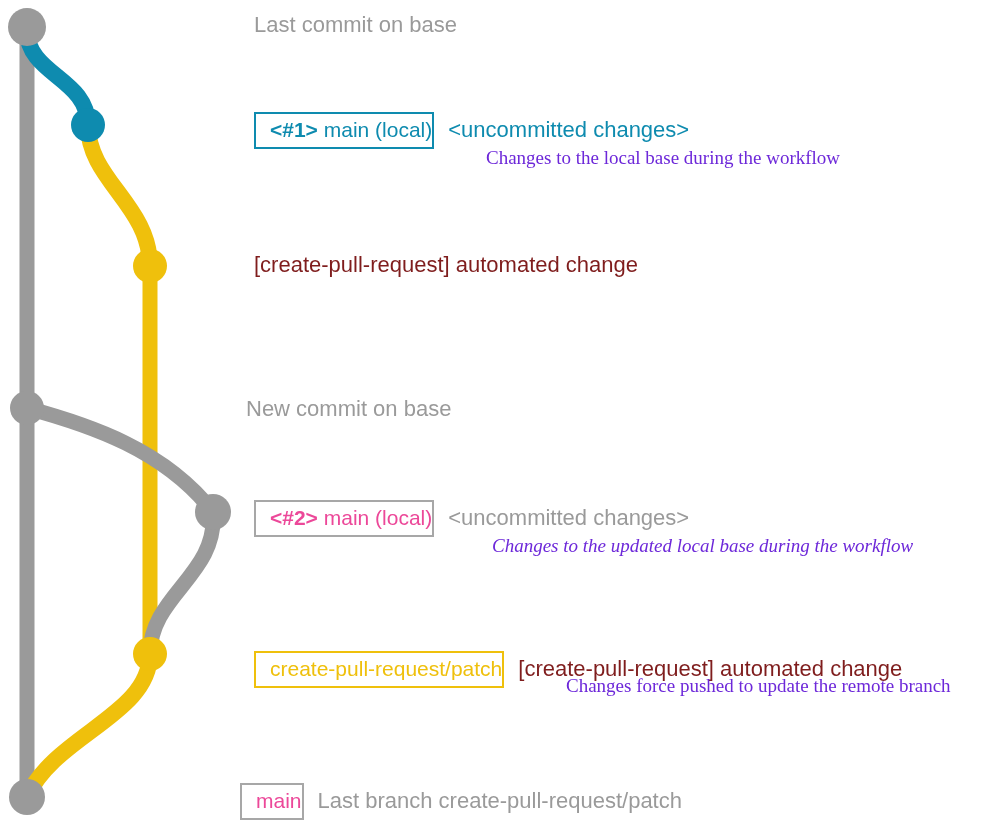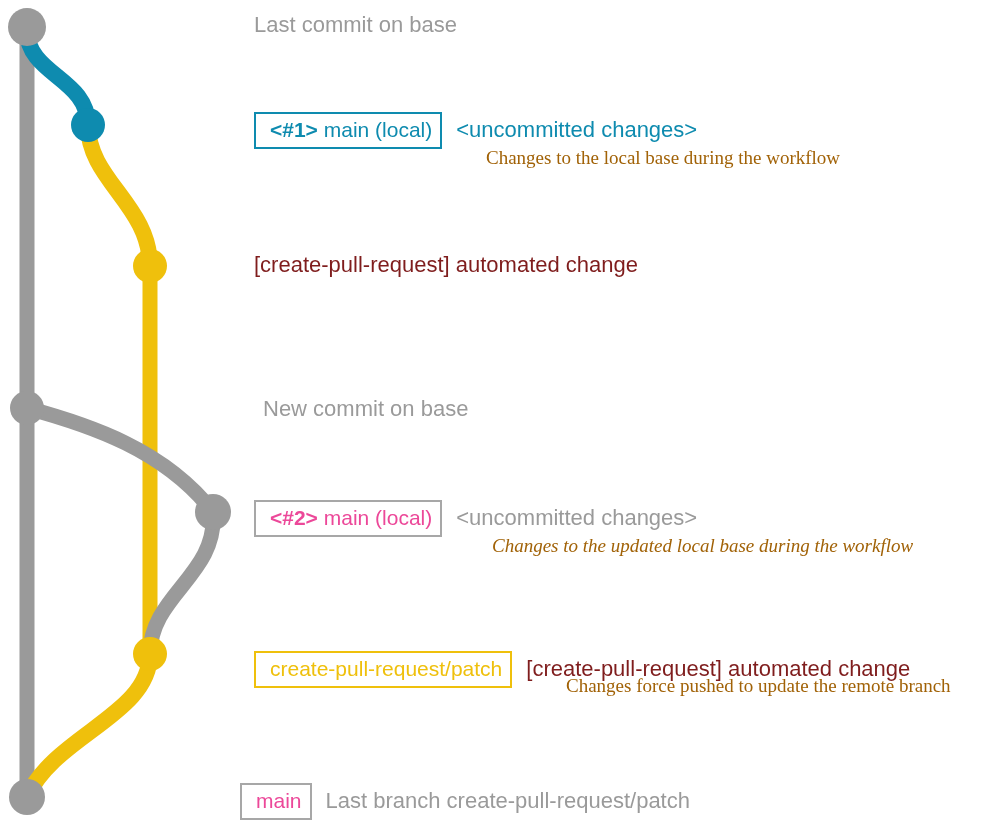--- a/index.html
+++ b/index.html
@@ -31,21 +31,21 @@
     position: absolute;
     display: flex;
     align-items: baseline;
     white-space: nowrap;
   }
   
   .badge {
     display: inline-block;
     border: 2px solid #999999;
     border-radius: 0;
-    padding: 5px 8px 7px 14px;
+    padding: 5px 0 7px 14px;
     font-size: 21px;
     line-height: 1;
     color: #9a9a9a;
     background: #ffffff;
   }
   .badge.teal  { border-color: #0e8baf; color: #0e8baf; }
   .badge.amber { border-color: #efc00c; color: #efc00c; margin-top: 11px; }
   .badge.gray  { border-color: #a7a7a7; color: #ec4899; }
   .badge .bold { font-weight: bold; }
 
@@ -58,21 +58,21 @@
   .subject.teal  { color: #0e8baf; }
   .subject.amber { color: #7f1d1d; }
   .subject.gray  { color: #9a9a9a; }
 
   
   .desc {
     position: absolute;
     font-family: "Liberation Serif", serif;
     font-size: 19px;
     line-height: 1;
-    color: #a16207;
+    color: #6d28d9;
     white-space: nowrap;
   }
 
   .badge-slot { margin-right: 14px; }
 </style>
 </head>
 <body>
 
 <div id="canvas">
 
@@ -113,21 +113,21 @@
       <span>main (local)</span>
     </span>
     <span class="subject teal">&lt;uncommitted changes&gt;</span>
   </div>
   <div class="desc" style="left:486px; top:148px;">Changes to the local base during the workflow</div>
 
   <div class="row" style="left:254px; top:254px;">
     <span class="subject amber">[create-pull-request] automated change</span>
   </div>
 
-  <div class="row" style="left:263px; top:398px;">
+  <div class="row" style="left:246px; top:398px;">
     <span class="subject gray">New commit on base</span>
   </div>
 
   <div class="row" style="left:254px; top:500px;">
     <span class="badge gray badge-slot">
       <span class="bold">&lt;#2&gt; </span>
       <span>main (local)</span>
     </span>
     <span class="subject gray">&lt;uncommitted changes&gt;</span>
   </div>

